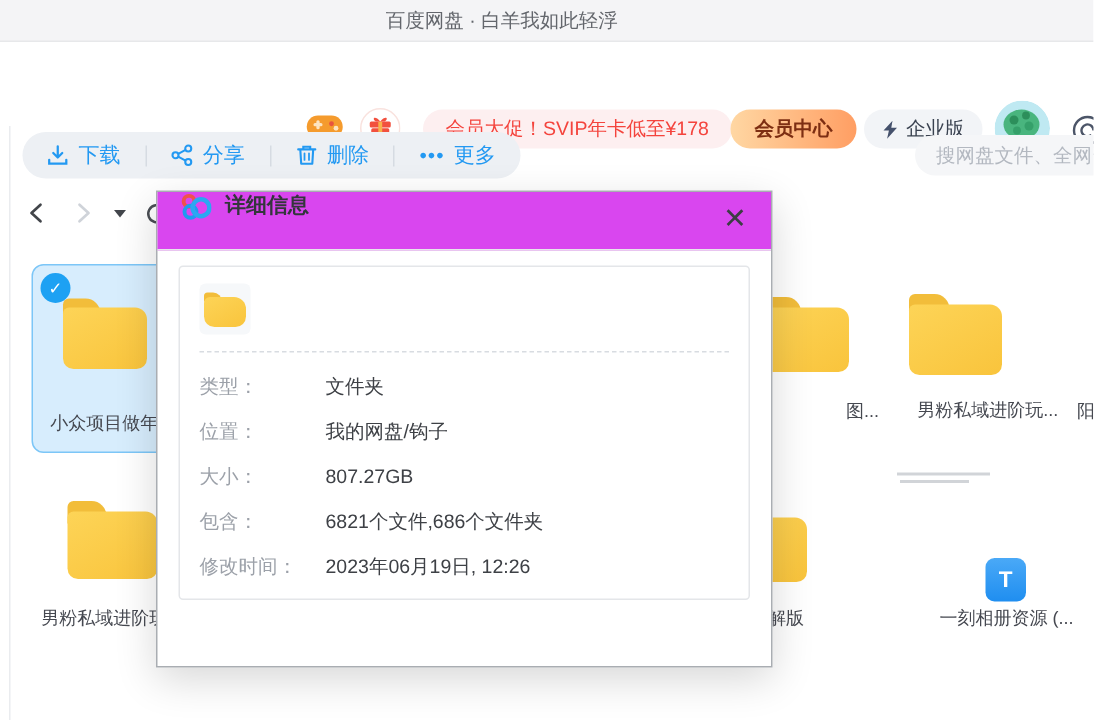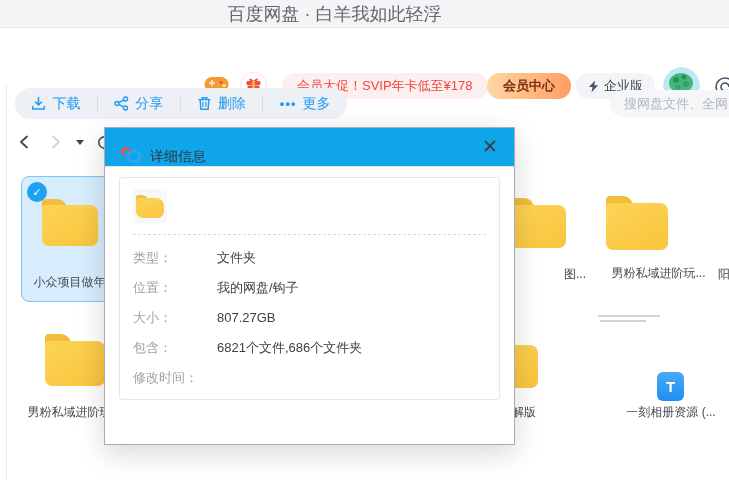--- a/index.html
+++ b/index.html
@@ -8,21 +8,21 @@
     font-family:"Liberation Sans","DejaVu Sans",sans-serif;
     background:#ffffff;color:#3e4146;
   }
   
   .titlebar{
     position:absolute;left:0;top:0;width:729px;height:27px;
     background:#f4f4f6;border-bottom:1px solid #e7e8ea;
     display:flex;align-items:center;justify-content:center;
   }
   .titlebar .t{font-size:13px;color:#606archive}
-  .titlebar .t{font-size:18px;color:#63666c;transform:translateX(-30px);}
+  .titlebar .t{font-size:13px;color:#63666c;transform:translateX(-30px);}
   
   .header{position:absolute;left:0;top:28px;width:729px;height:54px;background:#fff;}
   .hicon{position:absolute;}
   .pill{position:absolute;height:26px;border-radius:13px;display:flex;align-items:center;font-size:13px;}
   .promo{left:282px;top:45px;background:#fdeff0;color:#f4443d;padding:0 15px;}
   .vip{left:487px;top:45px;background:linear-gradient(90deg,#ffd7a3,#ff9e63);color:#7d2e12;font-weight:bold;padding:0 16px;cursor:pointer;}
   .ent{left:576px;top:45px;background:#f2f4f7;color:#3a4250;padding:0 12px;gap:5px;cursor:pointer;}
   .avatar{position:absolute;left:663px;top:39px;width:37px;height:37px;border-radius:50%;overflow:hidden;}
   .svipbadge{
     position:absolute;left:660px;top:62px;width:44px;height:14px;border-radius:7px;
@@ -70,22 +70,22 @@
     display:flex;align-items:center;justify-content:center;
   }
   .wm{position:absolute;background:#9aa0a8;opacity:.45;z-index:1;}
   
   .modal{
     position:absolute;left:104px;top:127px;width:411px;height:318px;z-index:20;
     background:#fff;border:1px solid #a9adb2;box-shadow:0 8px 26px rgba(0,0,0,.16);
     box-sizing:border-box;
   }
   .mhead{
-    height:38px;background:#0ea5e9;border-bottom:1px solid #e6e7ea;
-    display:flex;align-items:flex-end;padding:0 14px;gap:9px;position:relative;
+    height:38px;background:#d946ef;border-bottom:1px solid #e6e7ea;
+    display:flex;align-items:flex-start;padding:0 14px;gap:9px;position:relative;font-weight:bold;
   }
   .mtitle{font-size:14px;color:#33363b;}
   .mclose{position:absolute;right:12px;top:5px;font-size:19px;color:#3b3e43;cursor:pointer;padding:2px 4px;}
   .infobox{margin:10px 14px 0 14px;border:1px solid #e4e6e9;border-radius:3px;}
   .namerow{display:flex;align-items:center;gap:13px;padding:11px 13px;}
   .thumb{width:34px;height:34px;background:#f6f8fa;border-radius:4px;flex:0 0 auto;position:relative;}
   .namerow .fname{font-size:13px;color:#3e4146;line-height:1.35;}
   .dash{border-top:1px dashed #d8dce1;margin:0 13px;}
   .fields{padding:8px 0 6px 0;}
   .frow{display:flex;padding:8px 13px;font-size:13px;line-height:14px;}
@@ -303,16 +303,17 @@
       <div class="frow">
         <span class="flabel">大小：</span>
         <span class="fvalue">807.27GB</span>
       </div>
       <div class="frow">
         <span class="flabel">包含：</span>
         <span class="fvalue">6821个文件,686个文件夹</span>
       </div>
       <div class="frow">
         <span class="flabel">修改时间：</span>
+        <span class="fvalue">2023年06月19日, 12:26</span>
       </div>
     </div>
   </div>
 </div>
 
 </body></html>

